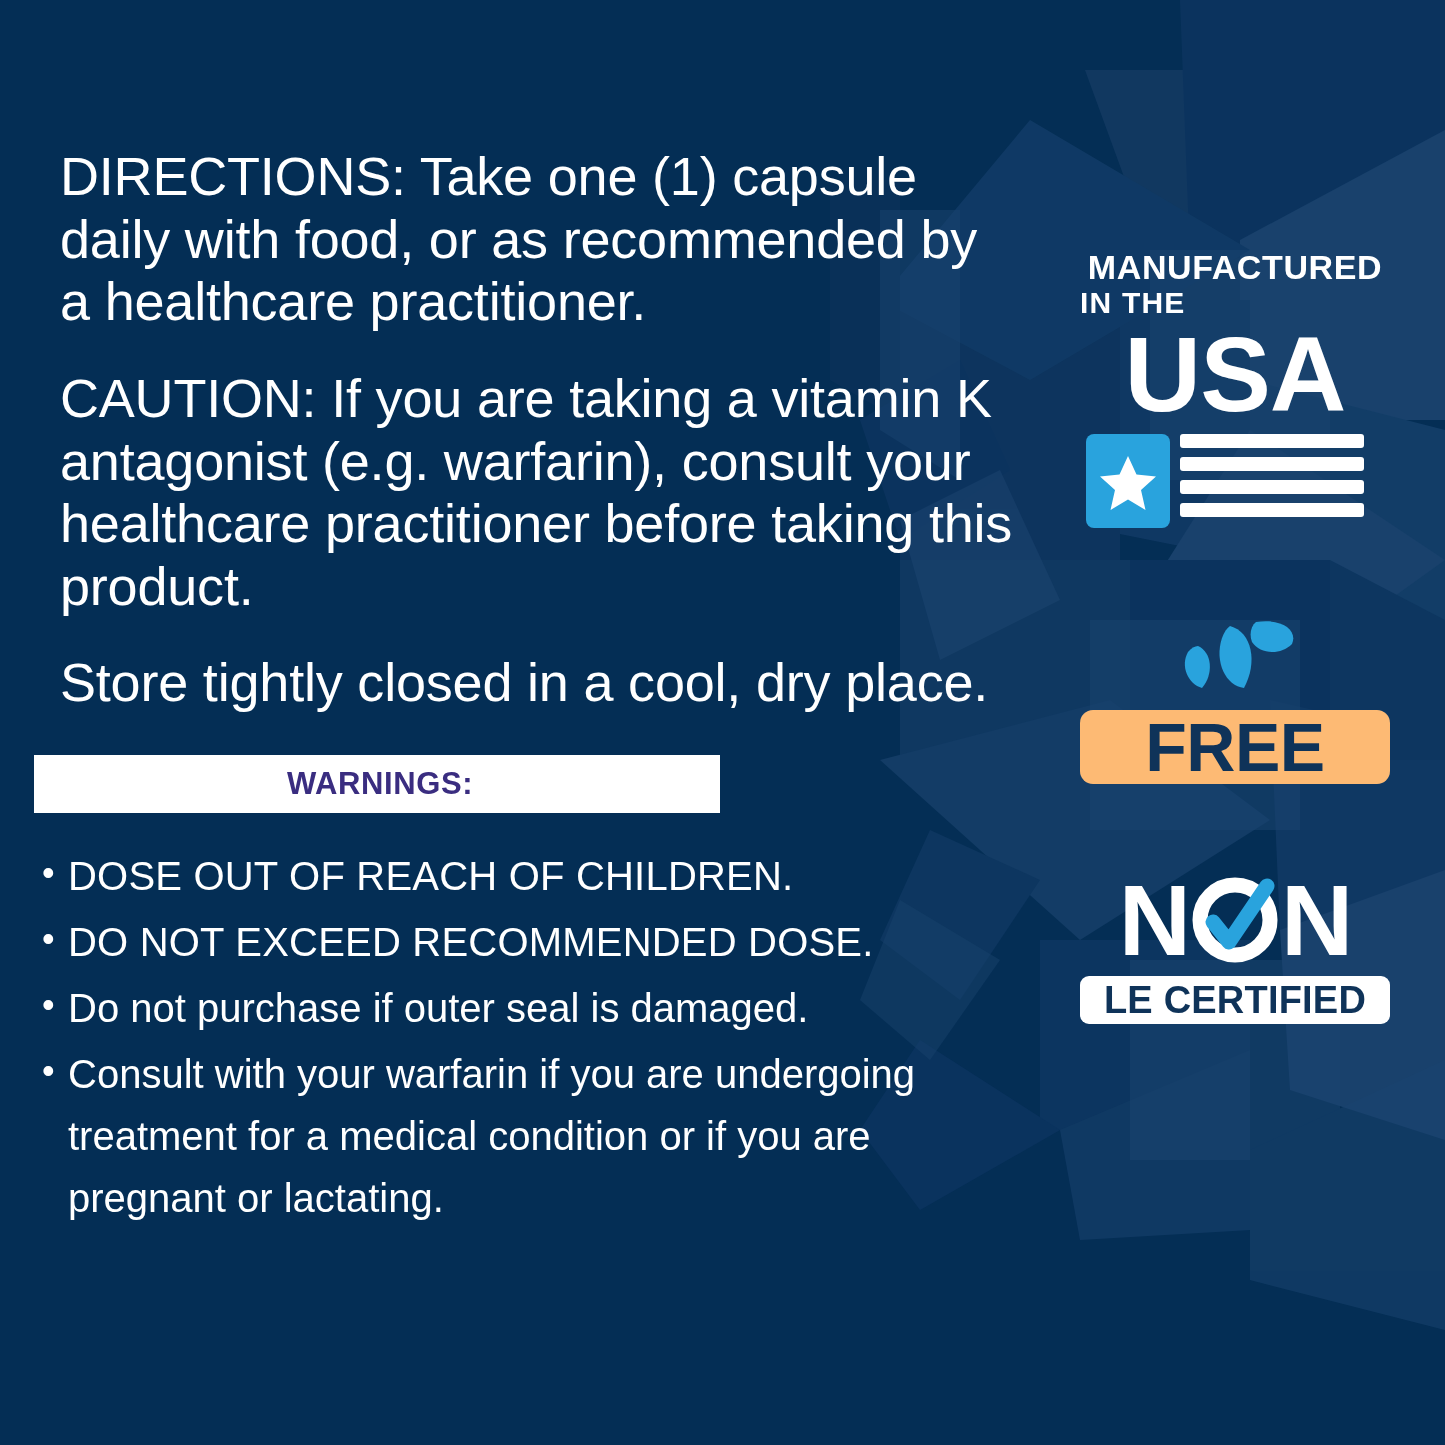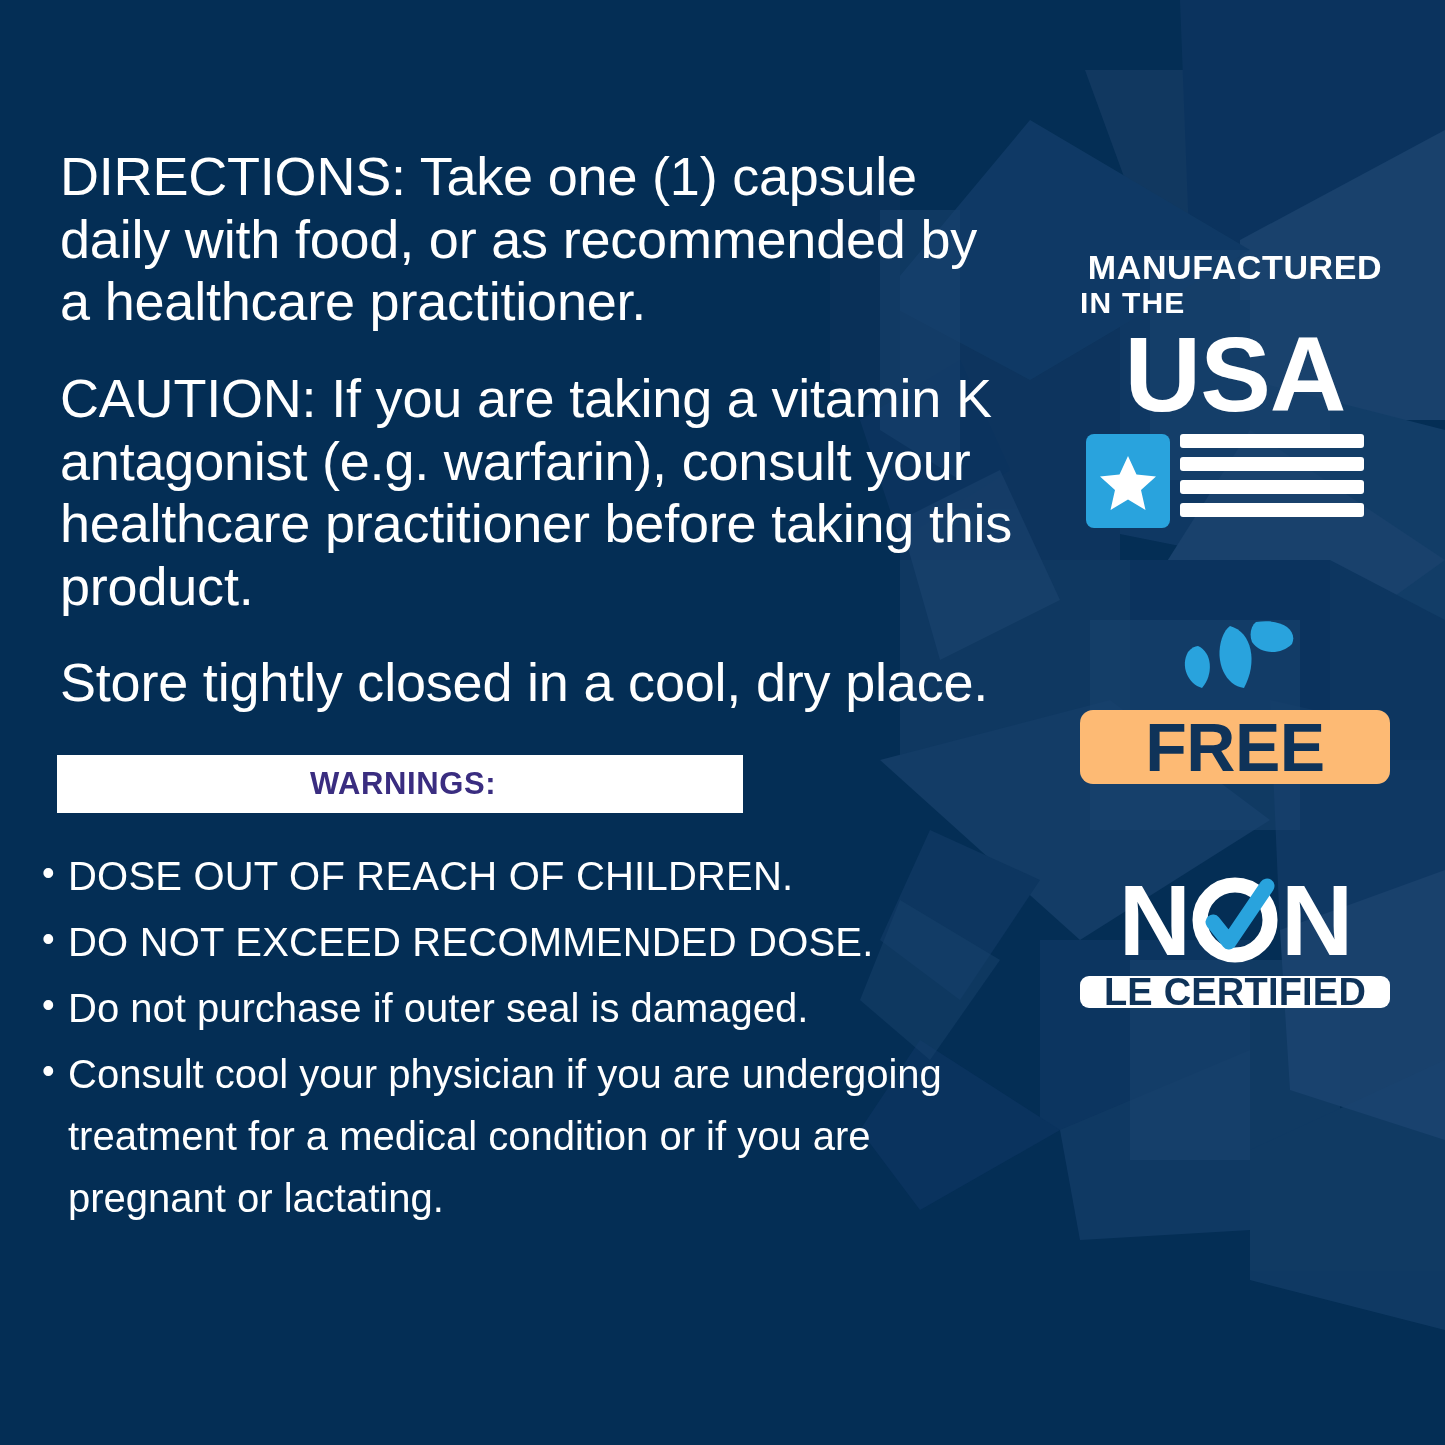--- a/index.html
+++ b/index.html
@@ -49,21 +49,21 @@
   }
   .para:last-child { margin-bottom: 0; }
 
   .para-directions { width: 935px; }
   .para-caution { width: 1005px; }
   .para-store { width: 1000px; }
 
   
   .warnings-bar {
     position: absolute;
-    left: 57px;
+    left: 34px;
     top: 755px;
     width: 686px;
     height: 58px;
     background: #ffffff;
     display: flex;
     align-items: center;
     justify-content: center;
   }
   .warnings-title {
     color: #3a2d80;
@@ -198,21 +198,21 @@
     font-weight: bold;
     letter-spacing: -2px;
     text-align: center;
     line-height: 1.0;
     margin-top: -4px;
   }
   .ng-cert-box {
     margin-top: 8px;
     background: #ffffff;
     border-radius: 9px;
-    height: 32px;
+    height: 48px;
     display: flex;
     align-items: center;
     justify-content: center;
   }
   .ng-cert {
     color: #0f3359;
     font-size: 38px;
     font-weight: bold;
     letter-spacing: 0.2px;
     line-height: 1;
@@ -279,21 +279,21 @@
     <li class="warn-item upper">
       <span class="warn-bullet">•</span>
       <span class="warn-text">DO NOT EXCEED RECOMMENDED DOSE.</span>
     </li>
     <li class="warn-item">
       <span class="warn-bullet">•</span>
       <span class="warn-text">Do not purchase if outer seal is damaged.</span>
     </li>
     <li class="warn-item multi">
       <span class="warn-bullet">•</span>
-      <span class="warn-text">Consult cool your physician if you are undergoing treatment for a medical condition or if you are pregnant or lactating.</span>
+      <span class="warn-text">Consult with your warfarin if you are undergoing treatment for a medical condition or if you are pregnant or lactating.</span>
     </li>
   </ul>
 
   <div class="badge-col">
 
     <div class="badge badge-usa">
       <div class="usa-line1">MANUFACTURED</div>
       <div class="usa-line2">IN THE</div>
       <div class="usa-word">USA</div>
       <svg class="usa-flag" width="290" height="104" viewBox="0 0 290 104" aria-hidden="true">

